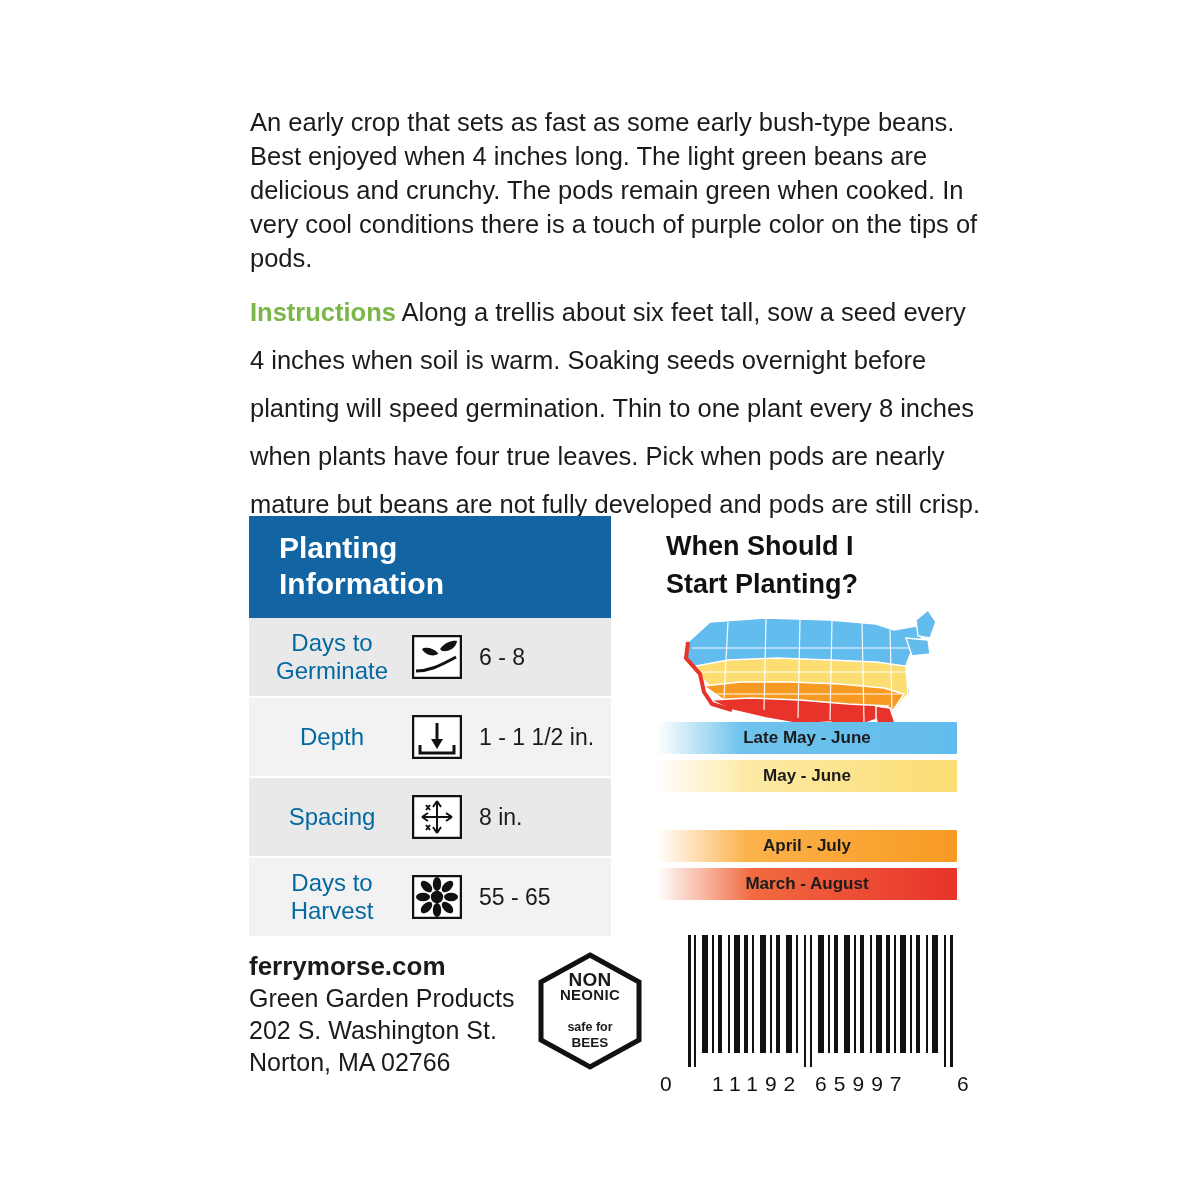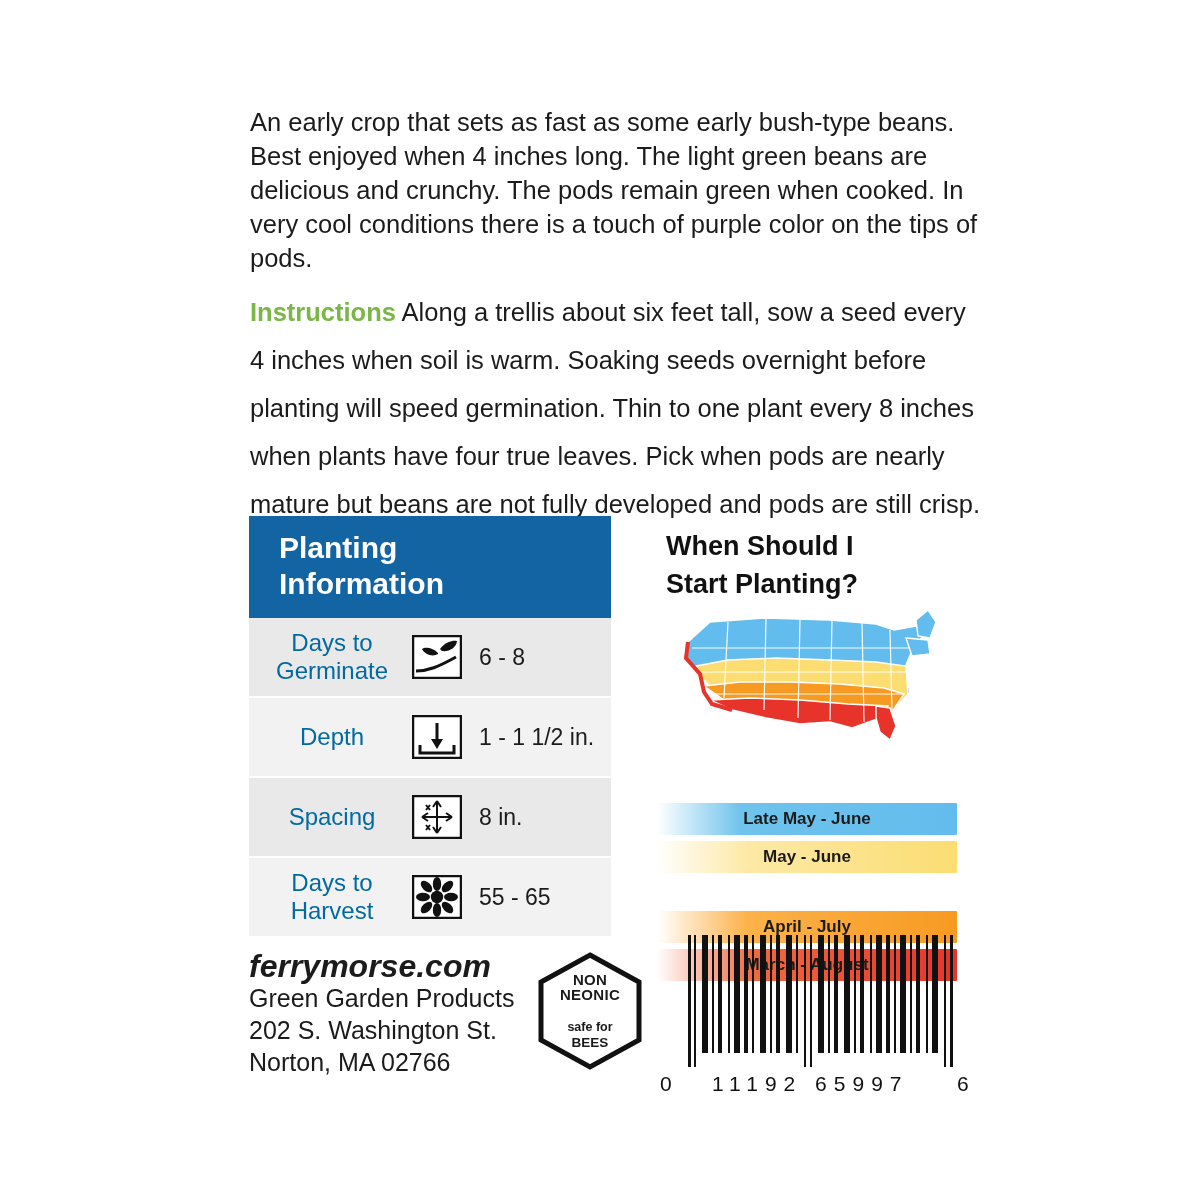--- a/index.html
+++ b/index.html
@@ -83,38 +83,38 @@
   }
 
   
   .footer {
     position: absolute;
     left: 249px; top: 950px;
     font-size: 25px;
     line-height: 32px;
     color: #1b1b1b;
   }
-  .footer .site { font-weight: bold; font-size: 32px; font-style: italic; }
+  .footer .site { font-weight: bold; font-size: 26px; }
 
   
   .badge {
     position: absolute;
     left: 536px; top: 952px;
     width: 108px; height: 118px;
   }
   .badge svg { position: absolute; left: 0; top: 0; }
   .badge .txt {
     position: absolute;
     left: 0; top: 0; width: 108px; height: 118px;
     display: flex; flex-direction: column;
     justify-content: center; align-items: center;
     text-align: center;
     line-height: 15px;
   }
-  .badge .b1 { font-size: 15px; font-weight: bold; letter-spacing: .3px; }
+  .badge .b1 { font-size: 19px; font-weight: bold; letter-spacing: .3px; }
   .badge .b2 { font-size: 15px; font-weight: bold; letter-spacing: .3px; }
   .badge .b3 { font-size: 12.5px; font-weight: bold; margin-top: 18px; }
   .badge .b4 { font-size: 13.5px; font-weight: bold; }
 
   
   .when-title {
     position: absolute;
     left: 666px; top: 527px;
     font-size: 27px;
     font-weight: bold;
@@ -122,21 +122,21 @@
     color: #111;
   }
   .map-wrap {
     position: absolute;
     left: 680px; top: 600px;
     width: 290px; height: 155px;
   }
 
   .legend {
     position: absolute;
-    left: 657px; top: 803px;
+    left: 657px; top: 722px;
     width: 300px;
   }
   .legend-row {
     height: 32px;
     margin-bottom: 6px;
     display: flex;
     align-items: center;
     justify-content: center;
     font-size: 17px;
     font-weight: bold;

